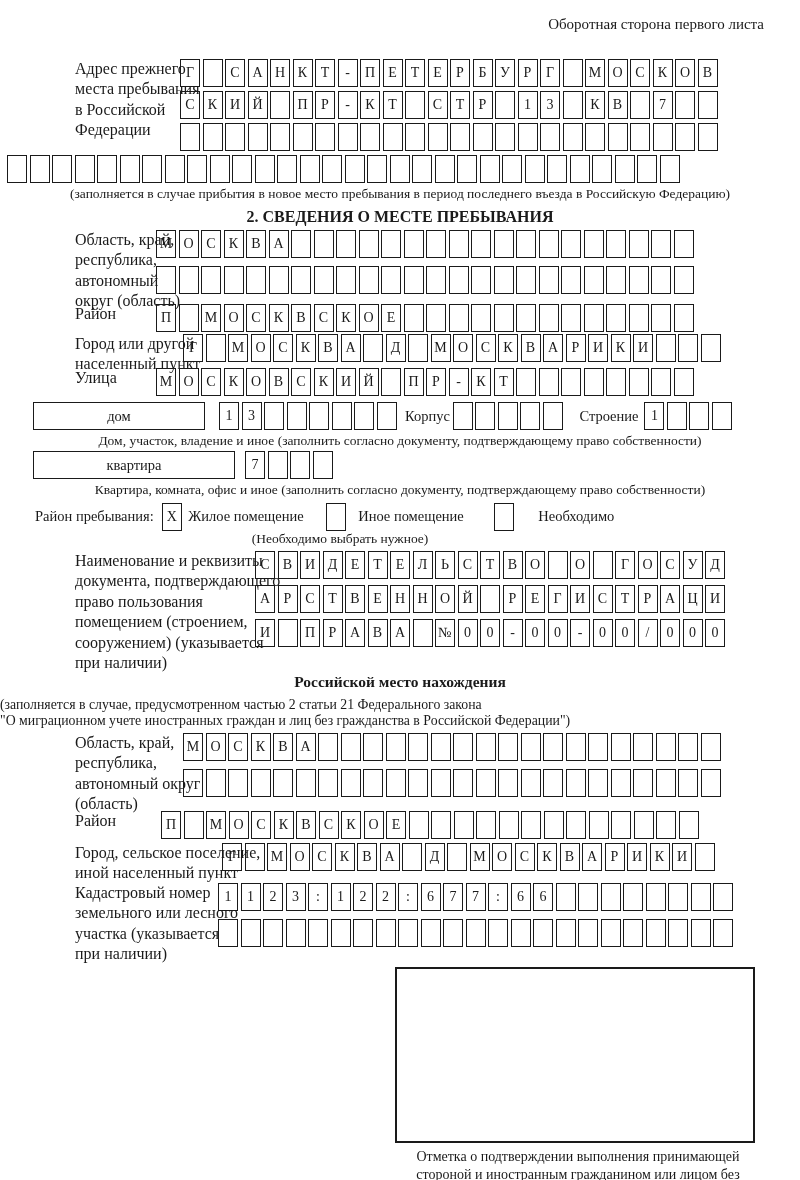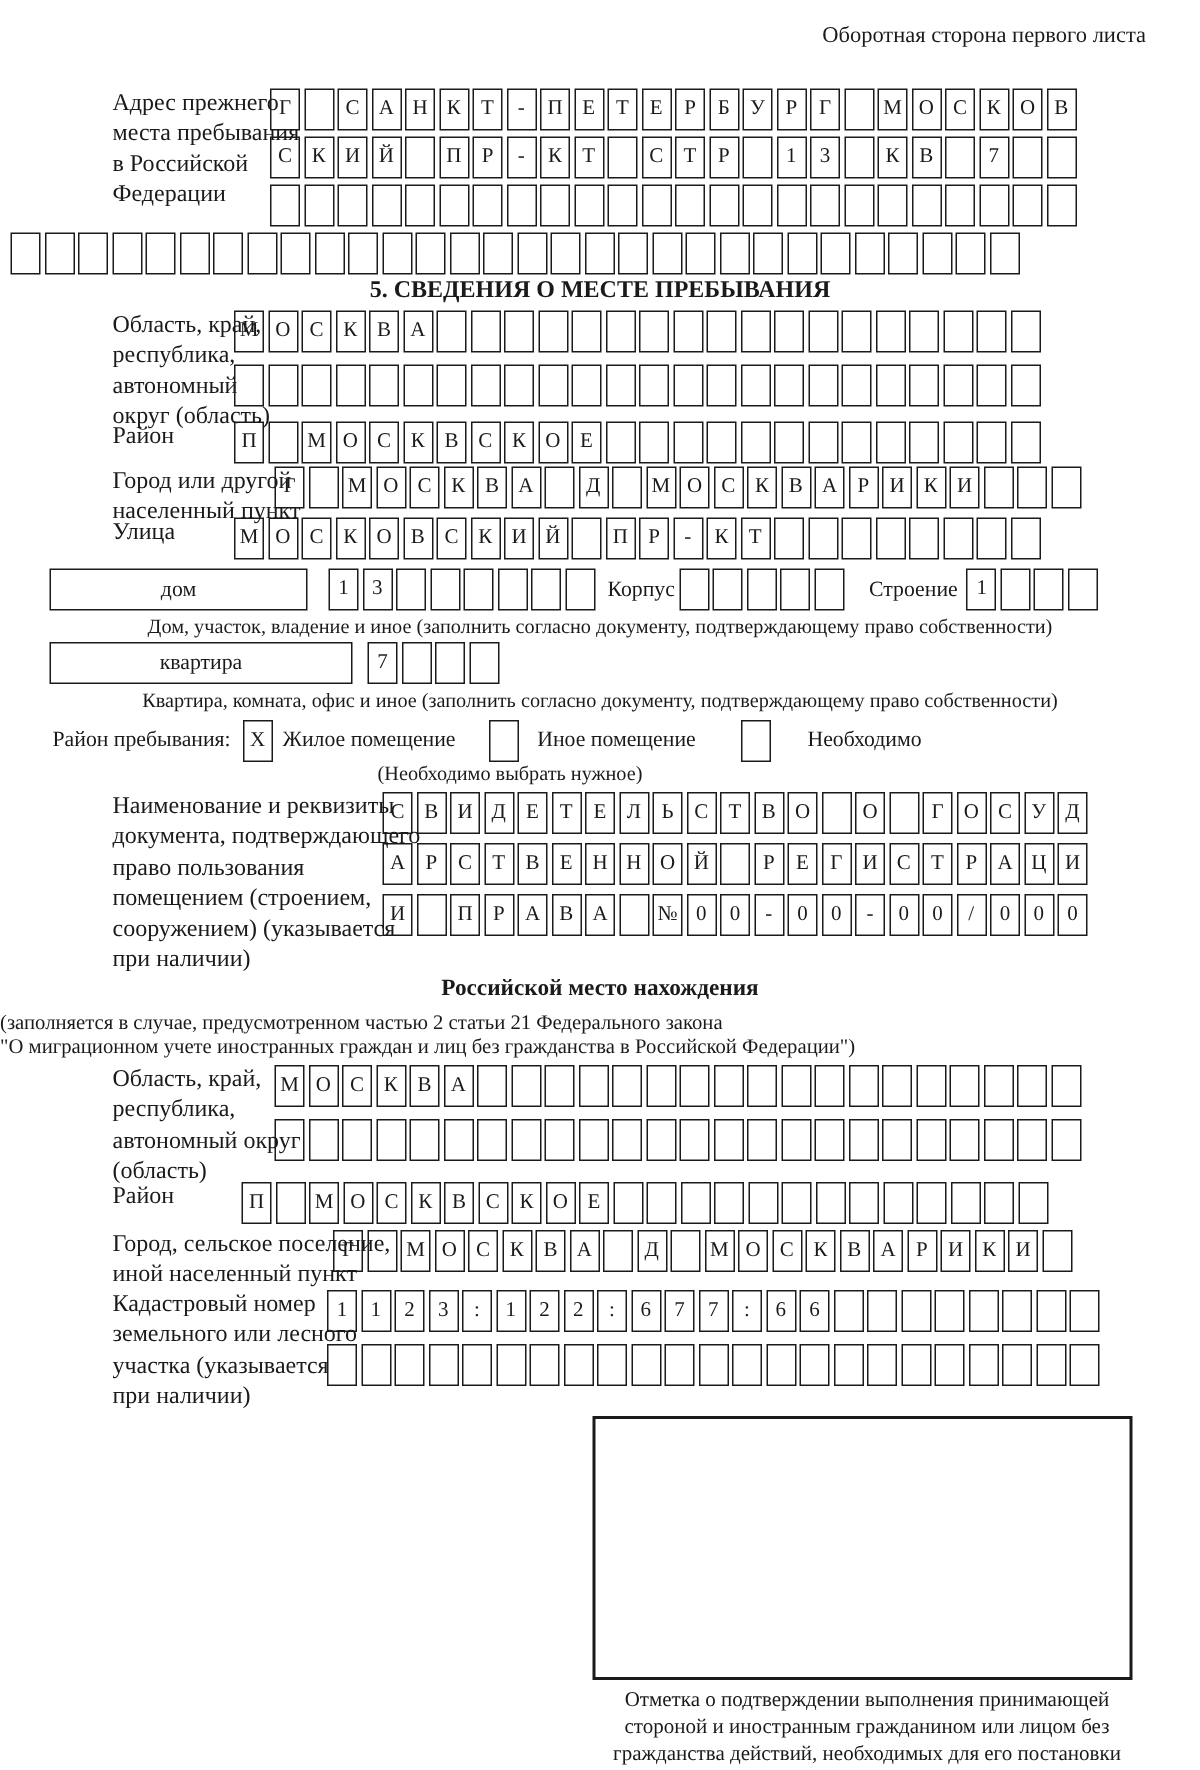--- a/index.html
+++ b/index.html
@@ -175,22 +175,23 @@
       <div class="cbox"></div>
       <div class="cbox"></div>
       <div class="cbox"></div>
       <div class="cbox"></div>
       <div class="cbox"></div>
       <div class="cbox"></div>
       <div class="cbox"></div>
       <div class="cbox"></div>
       <div class="cbox"></div>
     </div>
-
-  <div class="sec-title mb4">5. СВЕДЕНИЯ О МЕСТЕ ПРЕБЫВАНИЯ</div>
+  <div class="caption mb6">(заполняется в случае прибытия в новое место пребывания в период последнего въезда в Российскую Федерацию)</div>
+
+  <div class="sec-title mb4">2. СВЕДЕНИЯ О МЕСТЕ ПРЕБЫВАНИЯ</div>
 
   <div class="frow minh74">
     <div class="flabel">Область, край,
 республика,
 автономный
 округ (область)</div>
     <div>
       <div class="boxes ml156 mb8">
           <div class="cbox">М</div>
           <div class="cbox">О</div>

